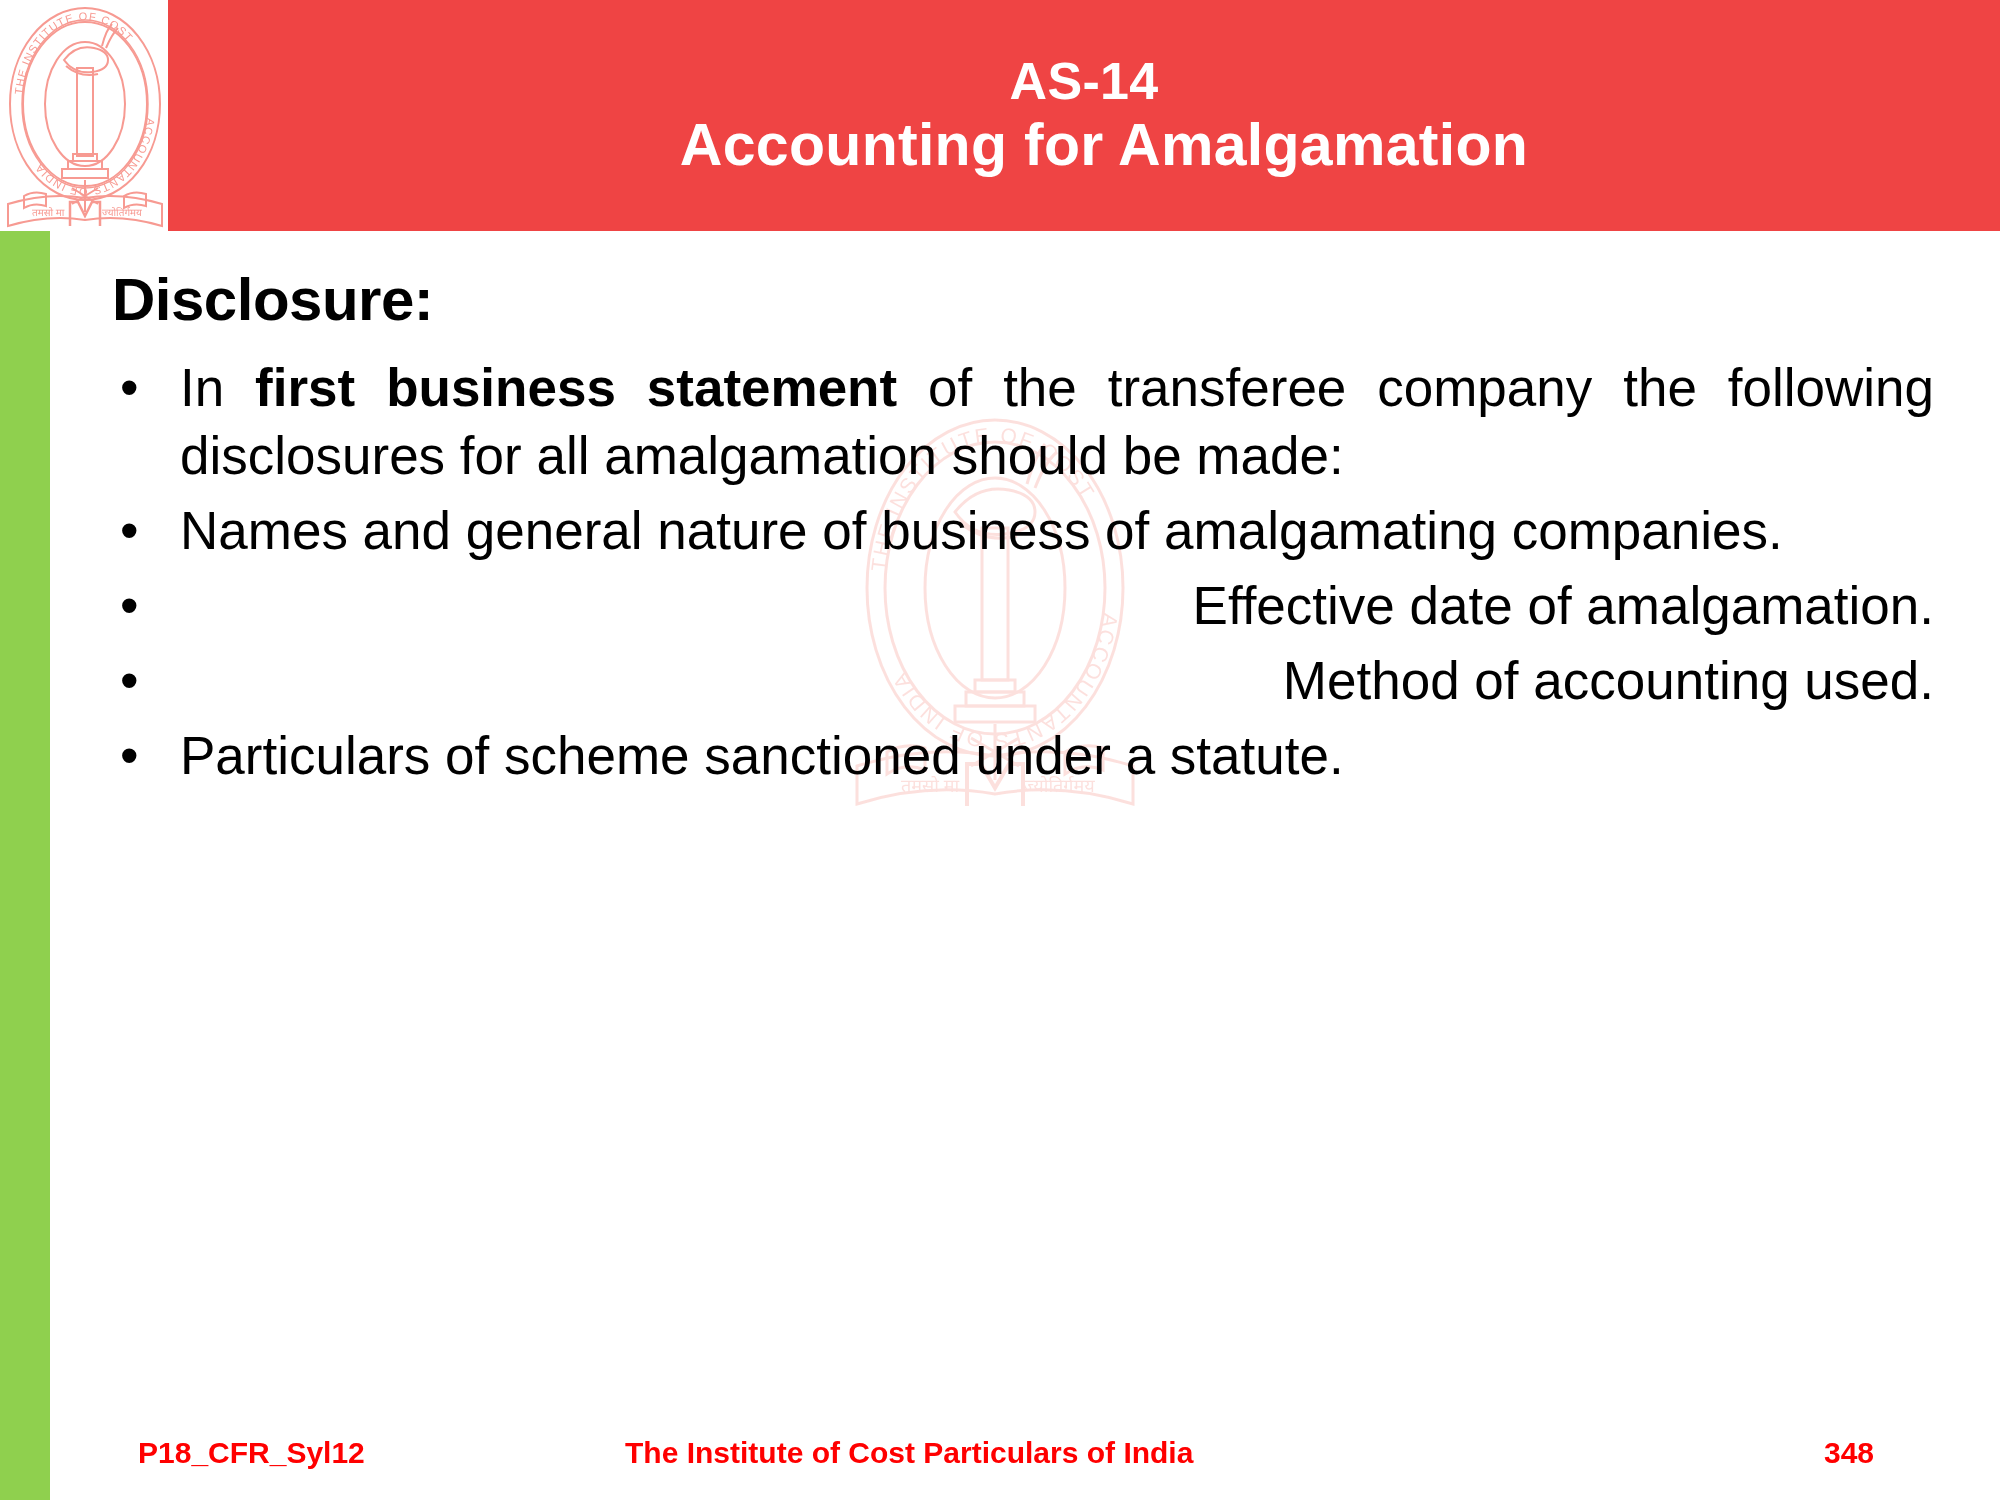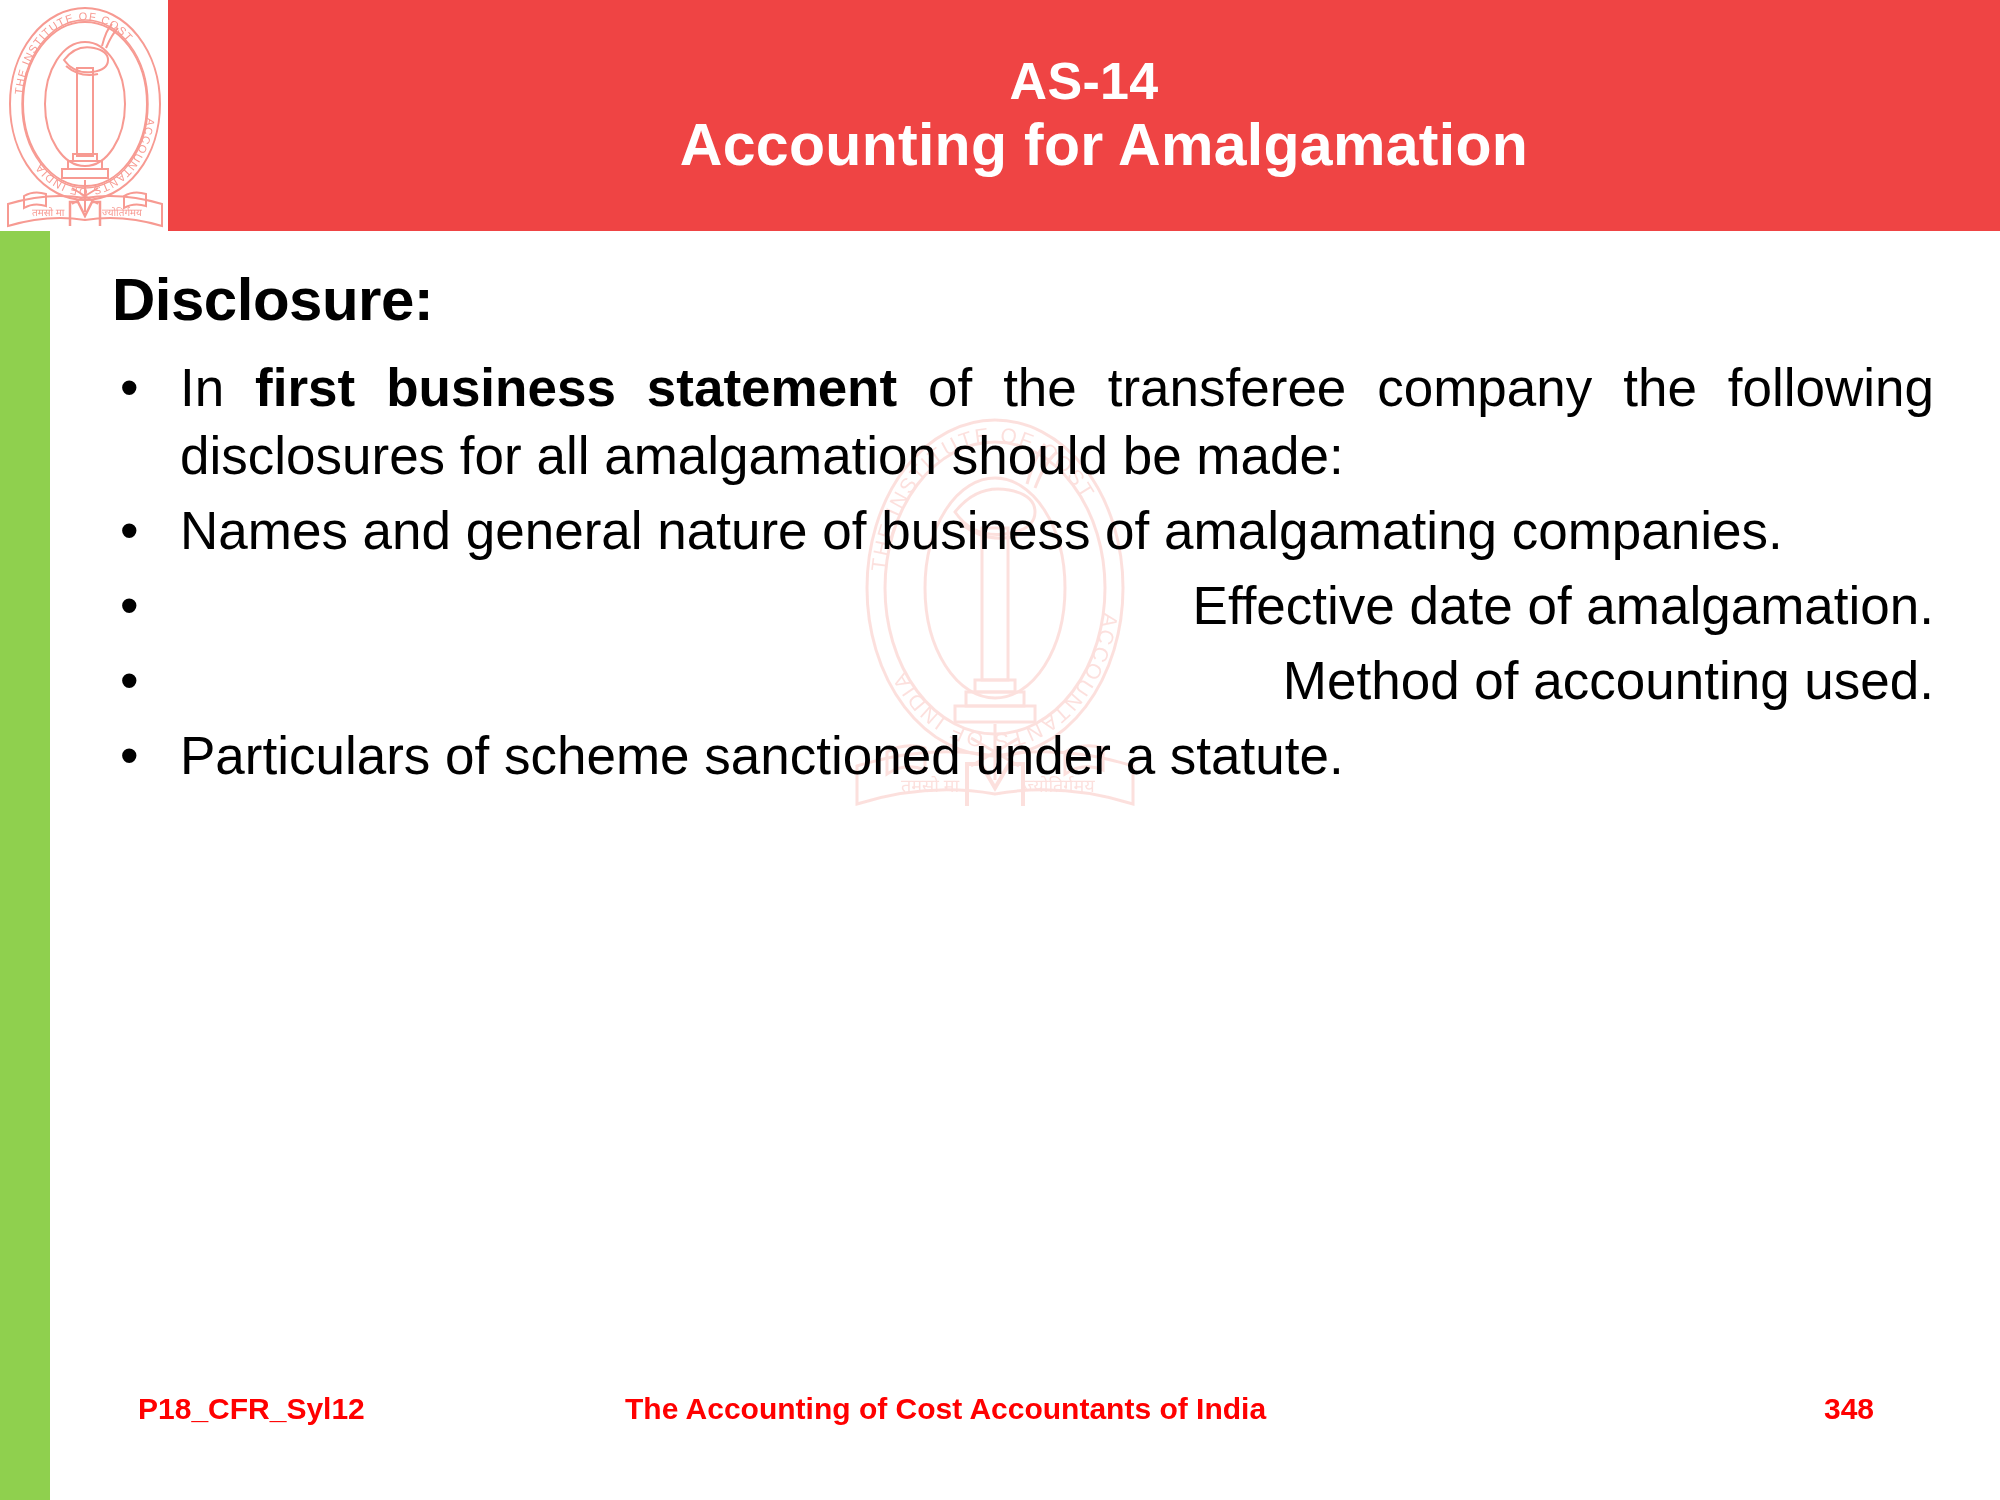--- a/index.html
+++ b/index.html
@@ -118,21 +118,21 @@
     text-justify: inter-word;
     word-spacing: 0px;
   }
   .bullet-text.no-justify { text-align: right; }
   .bullet-text b { font-weight: bold; }
 
   
   #footer {
     position: absolute;
     left: 0;
-    top: 1388px;
+    top: 1432px;
     width: 1864px;
     height: 60px;
     padding-left: 8px;
   }
   .footer-text {
     position: absolute;
     color: #FF0000;
     font-size: 30px;
     font-weight: bold;
     white-space: nowrap;
@@ -254,15 +254,15 @@
 
   <div class="bullet-row">
     <span class="bullet-glyph">•</span>
     <span class="bullet-text"><span>Particulars of scheme sanctioned under a statute.</span></span>
   </div>
 
 </div>
 
 <div id="footer">
   <span class="footer-text" id="footer-code">P18_CFR_Syl12</span>
-  <span class="footer-text" id="footer-inst">The Accounting of Cost Accountants of India</span>
+  <span class="footer-text" id="footer-inst">The Institute of Cost Particulars of India</span>
   <span class="footer-text" id="footer-page">348</span>
 </div>
 
 </body></html>

